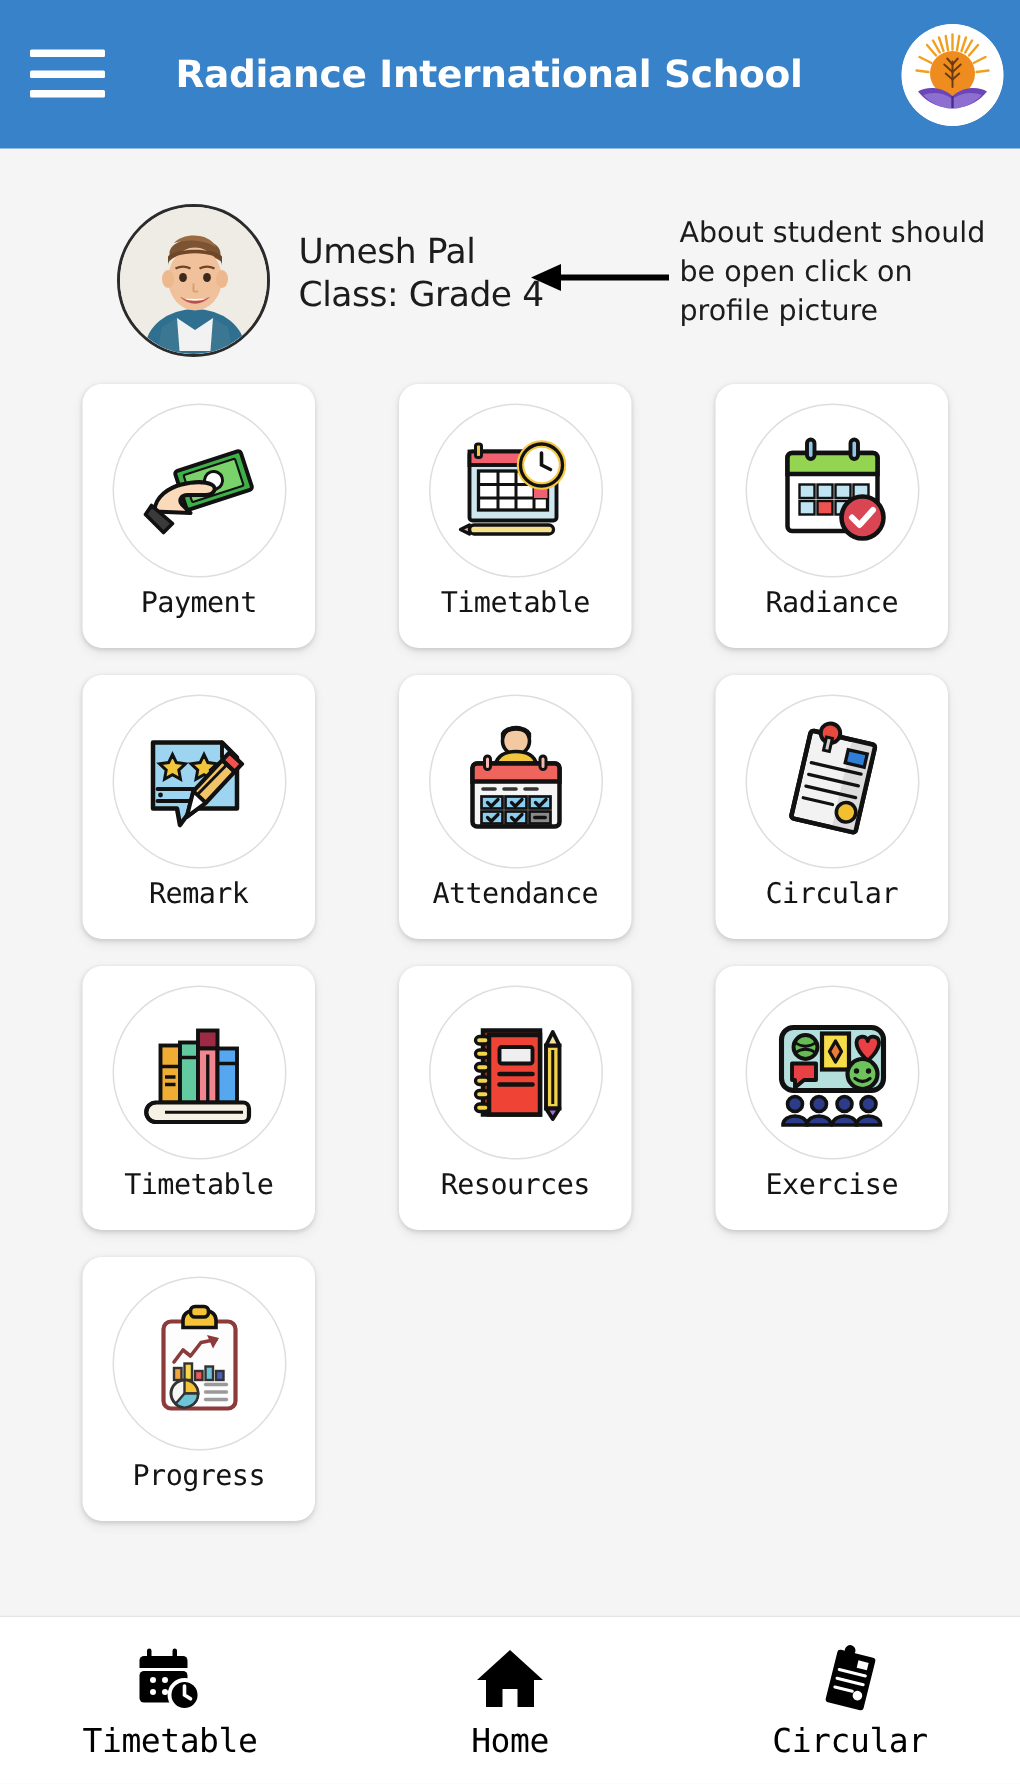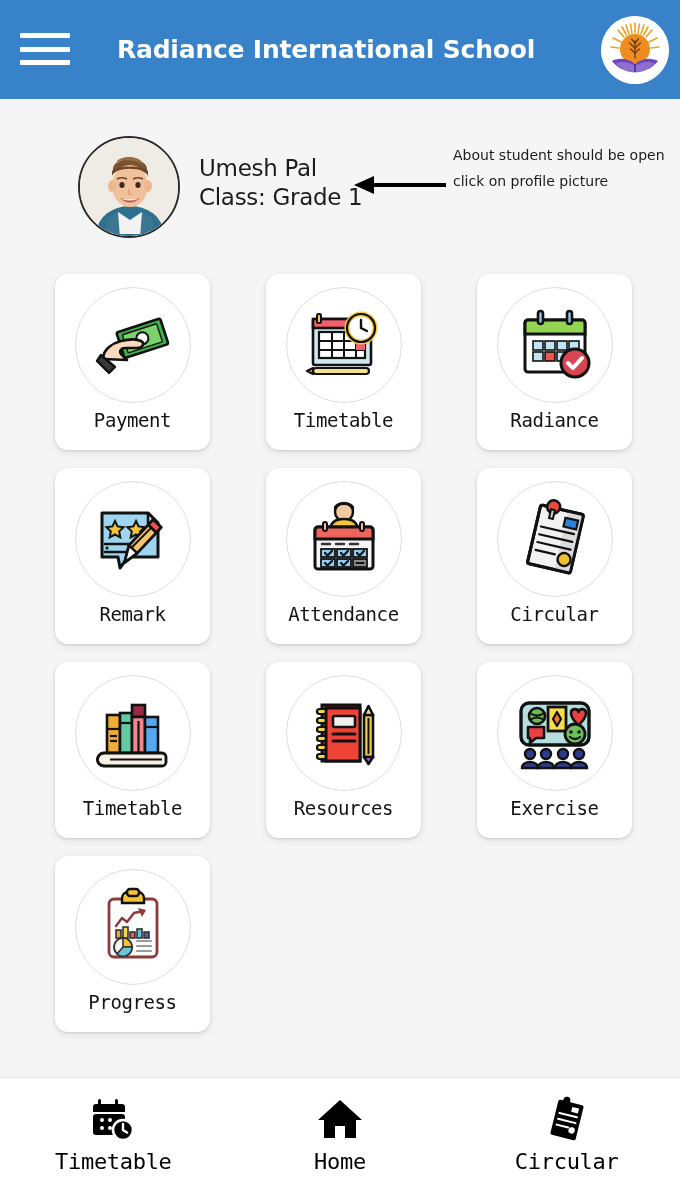--- a/index.html
+++ b/index.html
@@ -40,28 +40,28 @@
   .avatar {
     position: absolute; left: 78px; top: 16px; width: 102px; height: 102px;
     border-radius: 50%; border: 2px solid #2b2b2b; overflow: hidden; background: #efeee8;
   }
   .profile-text {
     position: absolute; left: 199px; top: 34px;
     font-size: 23px; color: #1c1c1c; line-height: 29px; letter-spacing: -0.3px;
   }
   .annot {
     position: absolute; left: 453px; top: 22px; width: 216px;
-    font-size: 14px; color: #1c1c1c; line-height: 26px;
+    font-size: 19px; color: #1c1c1c; line-height: 26px;
     font-family: "DejaVu Sans", "Liberation Sans", sans-serif;
   }
   .arrow-wrap { position: absolute; left: 352px; top: 52px; width: 96px; height: 26px; }
 
   
   .grid {
-    position: absolute; left: 55px; top: 274px;
+    position: absolute; left: 55px; top: 256px;
     width: 578px; display: grid; grid-template-columns: repeat(3, 155px);
     column-gap: 56px; row-gap: 18px;
   }
   .tile {
     width: 155px; height: 176px; background: #ffffff; border-radius: 13px;
     box-shadow: 0 1px 3px rgba(0,0,0,0.13), 0 3px 8px rgba(0,0,0,0.07);
     display: flex; flex-direction: column; align-items: center;
     padding-top: 13px; cursor: pointer;
   }
   .tile-icon {
@@ -154,21 +154,21 @@
         <path d="M53 41 Q58 38.5 63 41" stroke="#6d4727" stroke-width="1.6" fill="none"></path>
         <path d="M49 51 L49 56 Q50.5 57 52 56" stroke="#d9a074" stroke-width="1.4" fill="none"></path>
         <path d="M40 60 Q50 69 60 60 Q50 64 40 60 Z" fill="#b8504c"></path>
         <path d="M41.5 61 Q50 64 58.5 61 Q50 61.5 41.5 61 Z" fill="#ffffff"></path>
         <path d="M38 74 L28 80 L24 100 L40 100 Z" fill="#3b7793"></path>
         <path d="M62 74 L72 80 L76 100 L60 100 Z" fill="#3b7793"></path>
       </svg>
     </div>
     <div class="profile-text">
       <div>Umesh Pal</div>
-      <div>Class: Grade 1</div>
+      <div>Class: Grade 4</div>
     </div>
     <div class="arrow-wrap">
       <svg width="96" height="26" viewBox="0 0 96 26">
         <line x1="18" y1="13" x2="94" y2="13" stroke="#000" stroke-width="4"></line>
         <polygon points="2,13 22,4 22,22" fill="#000"></polygon>
       </svg>
     </div>
     <div class="annot">About student should be open click on profile picture</div>
   </div>
 

